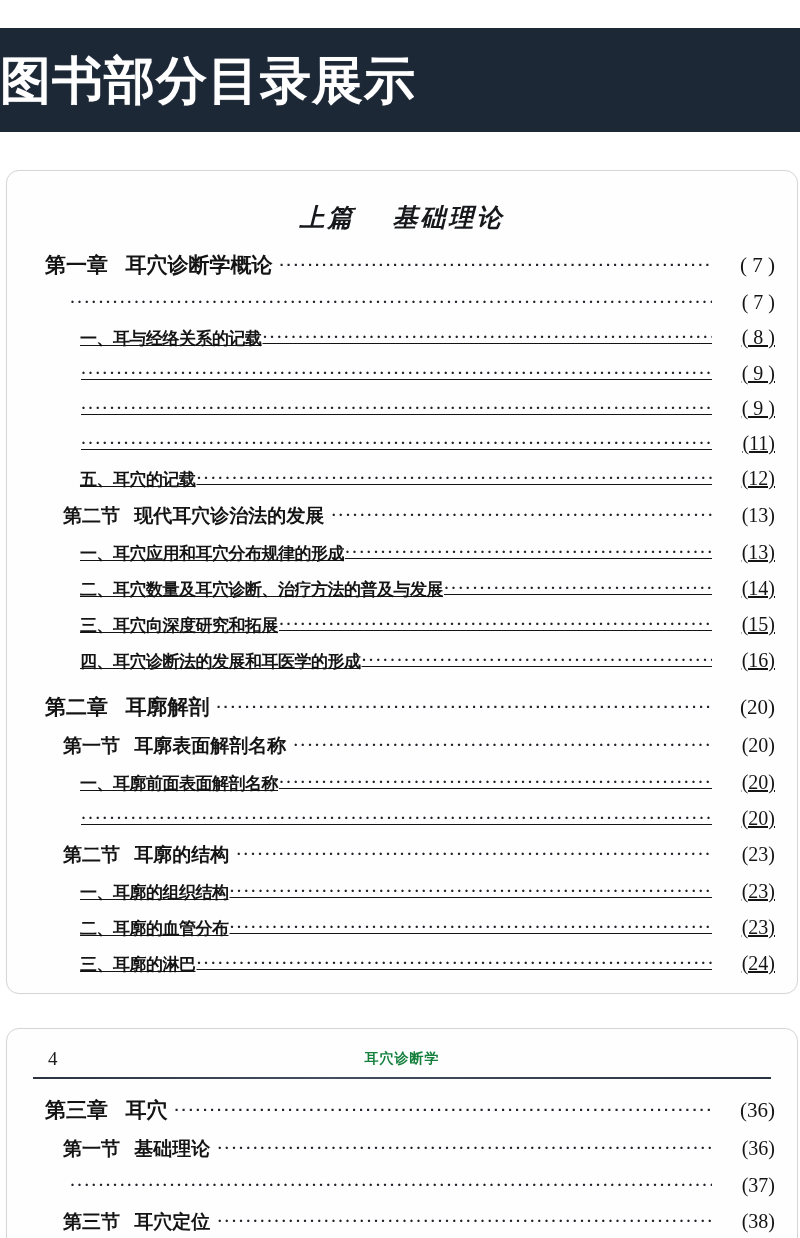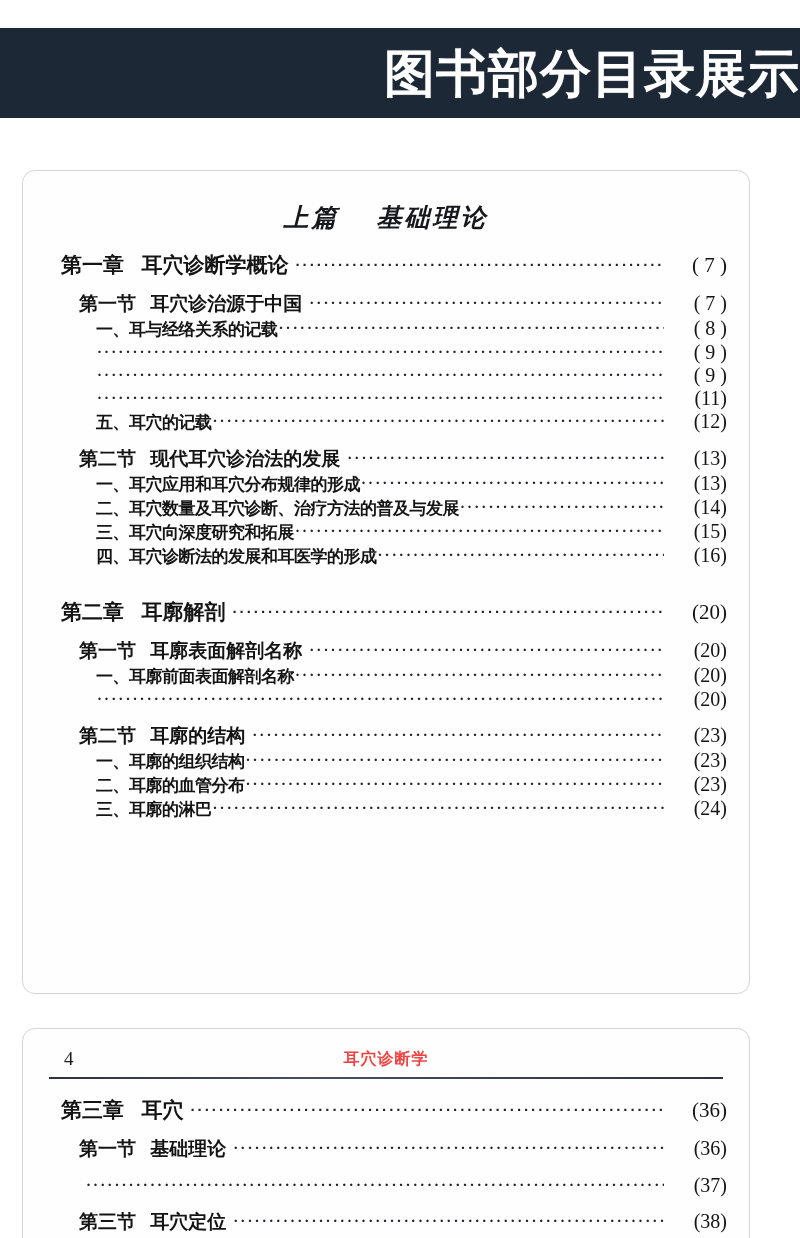--- a/index.html
+++ b/index.html
@@ -15,43 +15,43 @@
     overflow: hidden;
     position: relative;
   }
 
   
   .banner {
     position: absolute;
     left: 0;
     top: 28px;
     width: 800px;
-    height: 90px;
+    height: 104px;
     background: #1d2836;
     display: flex;
     align-items: center;
-    justify-content: flex-end;
+    justify-content: flex-start;
     box-sizing: border-box;
   }
   .banner-title {
     color: #ffffff;
     font-family: "Liberation Sans", "DejaVu Sans", sans-serif;
     font-weight: bold;
     font-size: 51px;
     letter-spacing: 1px;
     line-height: 1;
     white-space: nowrap;
     text-shadow: 0 0 1px rgba(255,255,255,0.35);
   }
 
   
   .card {
     position: absolute;
-    left: 22px;
-    width: 728px;
+    left: 6px;
+    width: 792px;
     background: #fefefe;
     border: 1px solid #d6d6d6;
     border-radius: 13px;
     box-sizing: border-box;
     overflow: hidden;
     box-shadow: 0 0 2px rgba(0,0,0,0.03);
   }
   #card-one { top: 170px;  height: 824px; }
   #card-two { top: 1028px; height: 230px; }
 
@@ -86,22 +86,22 @@
     font-size: 19px;
     color: #1b1b1b;
     padding-left: 19px;
   }
   .page-head-title {
     position: absolute;
     left: 0; right: 0;
     text-align: center;
     font-family: "Liberation Serif", "DejaVu Serif", serif;
     font-weight: bold;
-    font-size: 16px;
-    color: #ef4444;
+    font-size: 14px;
+    color: #15803d;
     letter-spacing: 1px;
   }
   .page-head-rule {
     height: 2px;
     background: linear-gradient(to right, #2b3340, #45505e 40%, #2b3340);
     margin: 0 4px 0 4px;
   }
 
   
   .toc {
@@ -159,45 +159,46 @@
   }
   .lv-section .toc-page { font-size: 20px; min-width: 58px; font-weight: normal; }
   .lv-section .toc-dots { padding-left: 7px; padding-right: 6px; }
 
   
   .lv-item {
     font-family: "Liberation Serif", "DejaVu Serif", serif;
     font-weight: bold;
     font-size: 17px;
     padding-left: 51px;
+    margin-top: 12px;
     letter-spacing: -0.5px;
+    text-decoration: underline;
   }
   .lv-item .toc-page { font-size: 20px; min-width: 58px; font-weight: normal; letter-spacing: 0; }
   .lv-item .toc-dots { padding-left: 1px; padding-right: 6px; }
 
-  .gap-before { margin-top: 30px; }
+  .gap-before { margin-top: 20px; }
 </style>
 </head>
 <body>
 
 <div class="banner">
   <div class="banner-title">图书部分目录展示</div>
 </div>
 
 <div class="card" id="card-one">
   <div class="card-inner">
     <div class="volume-title">上篇    基础理论</div>
     <div class="toc" id="toc-one">
         <div class="toc-row lv-chapter">
           <span class="toc-label">第一章   耳穴诊断学概论</span>
           <span class="toc-dots">···································································································································································</span>
           <span class="toc-page">( 7 )</span>
         </div>
         <div class="toc-row lv-section">
-          <span class="toc-label">第一节   耳穴诊治源于中国</span>
           <span class="toc-dots">···································································································································································</span>
           <span class="toc-page">( 7 )</span>
         </div>
         <div class="toc-row lv-item">
           <span class="toc-label">一、耳与经络关系的记载</span>
           <span class="toc-dots">···································································································································································</span>
           <span class="toc-page">( 8 )</span>
         </div>
         <div class="toc-row lv-item">
           <span class="toc-dots">···································································································································································</span>

